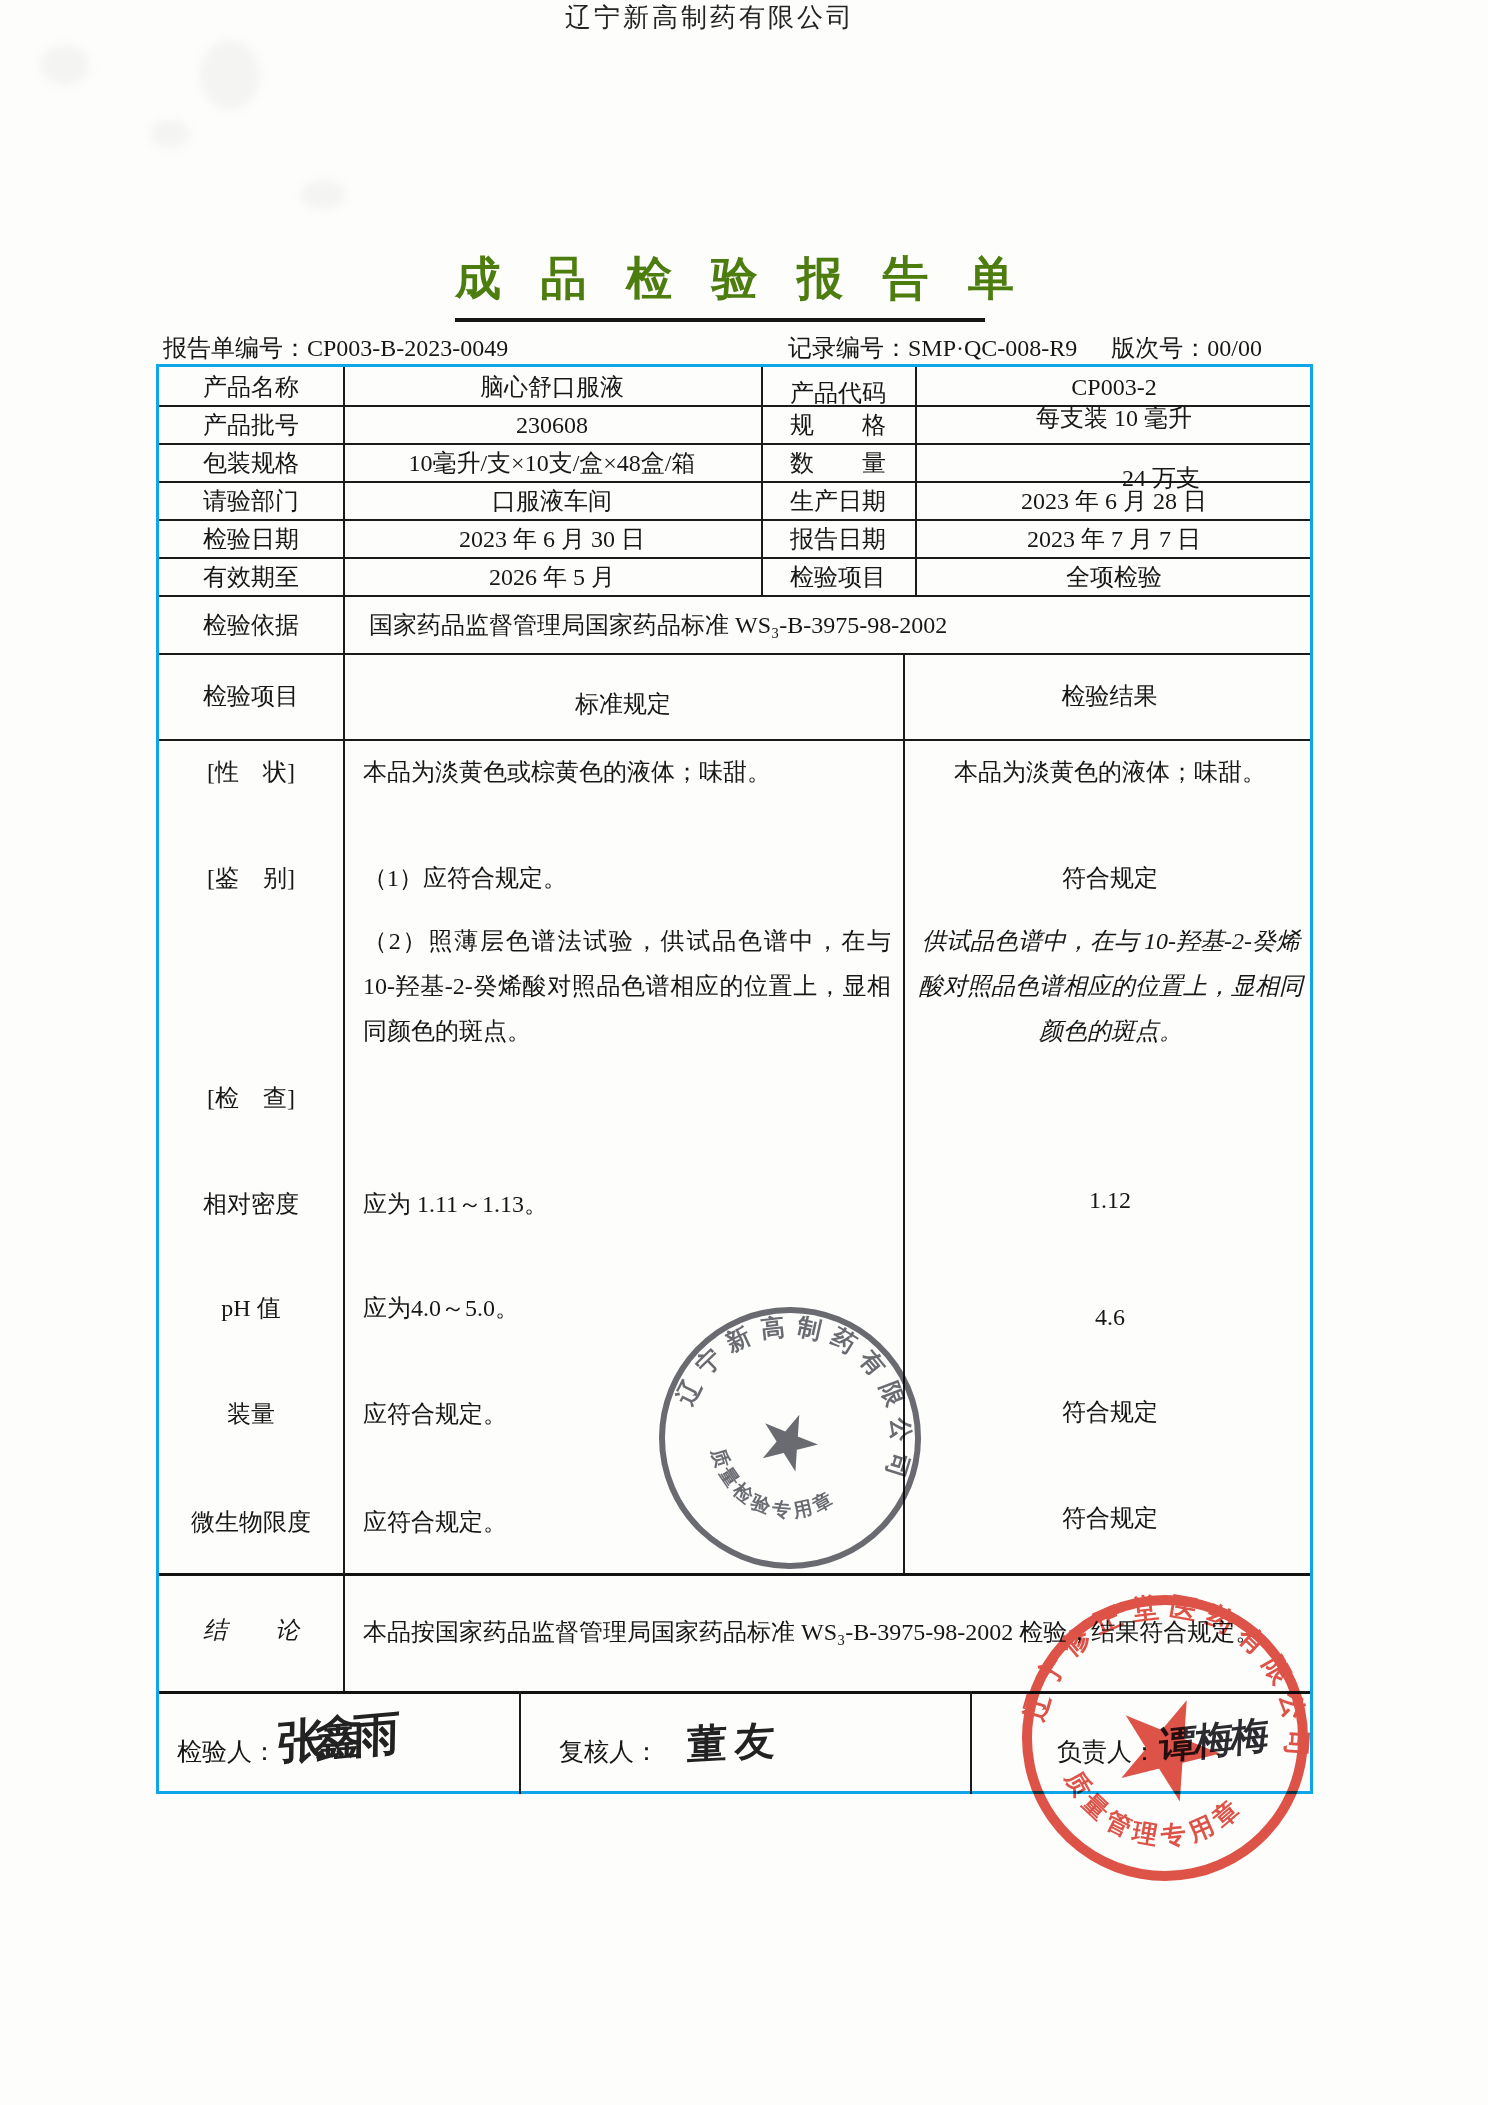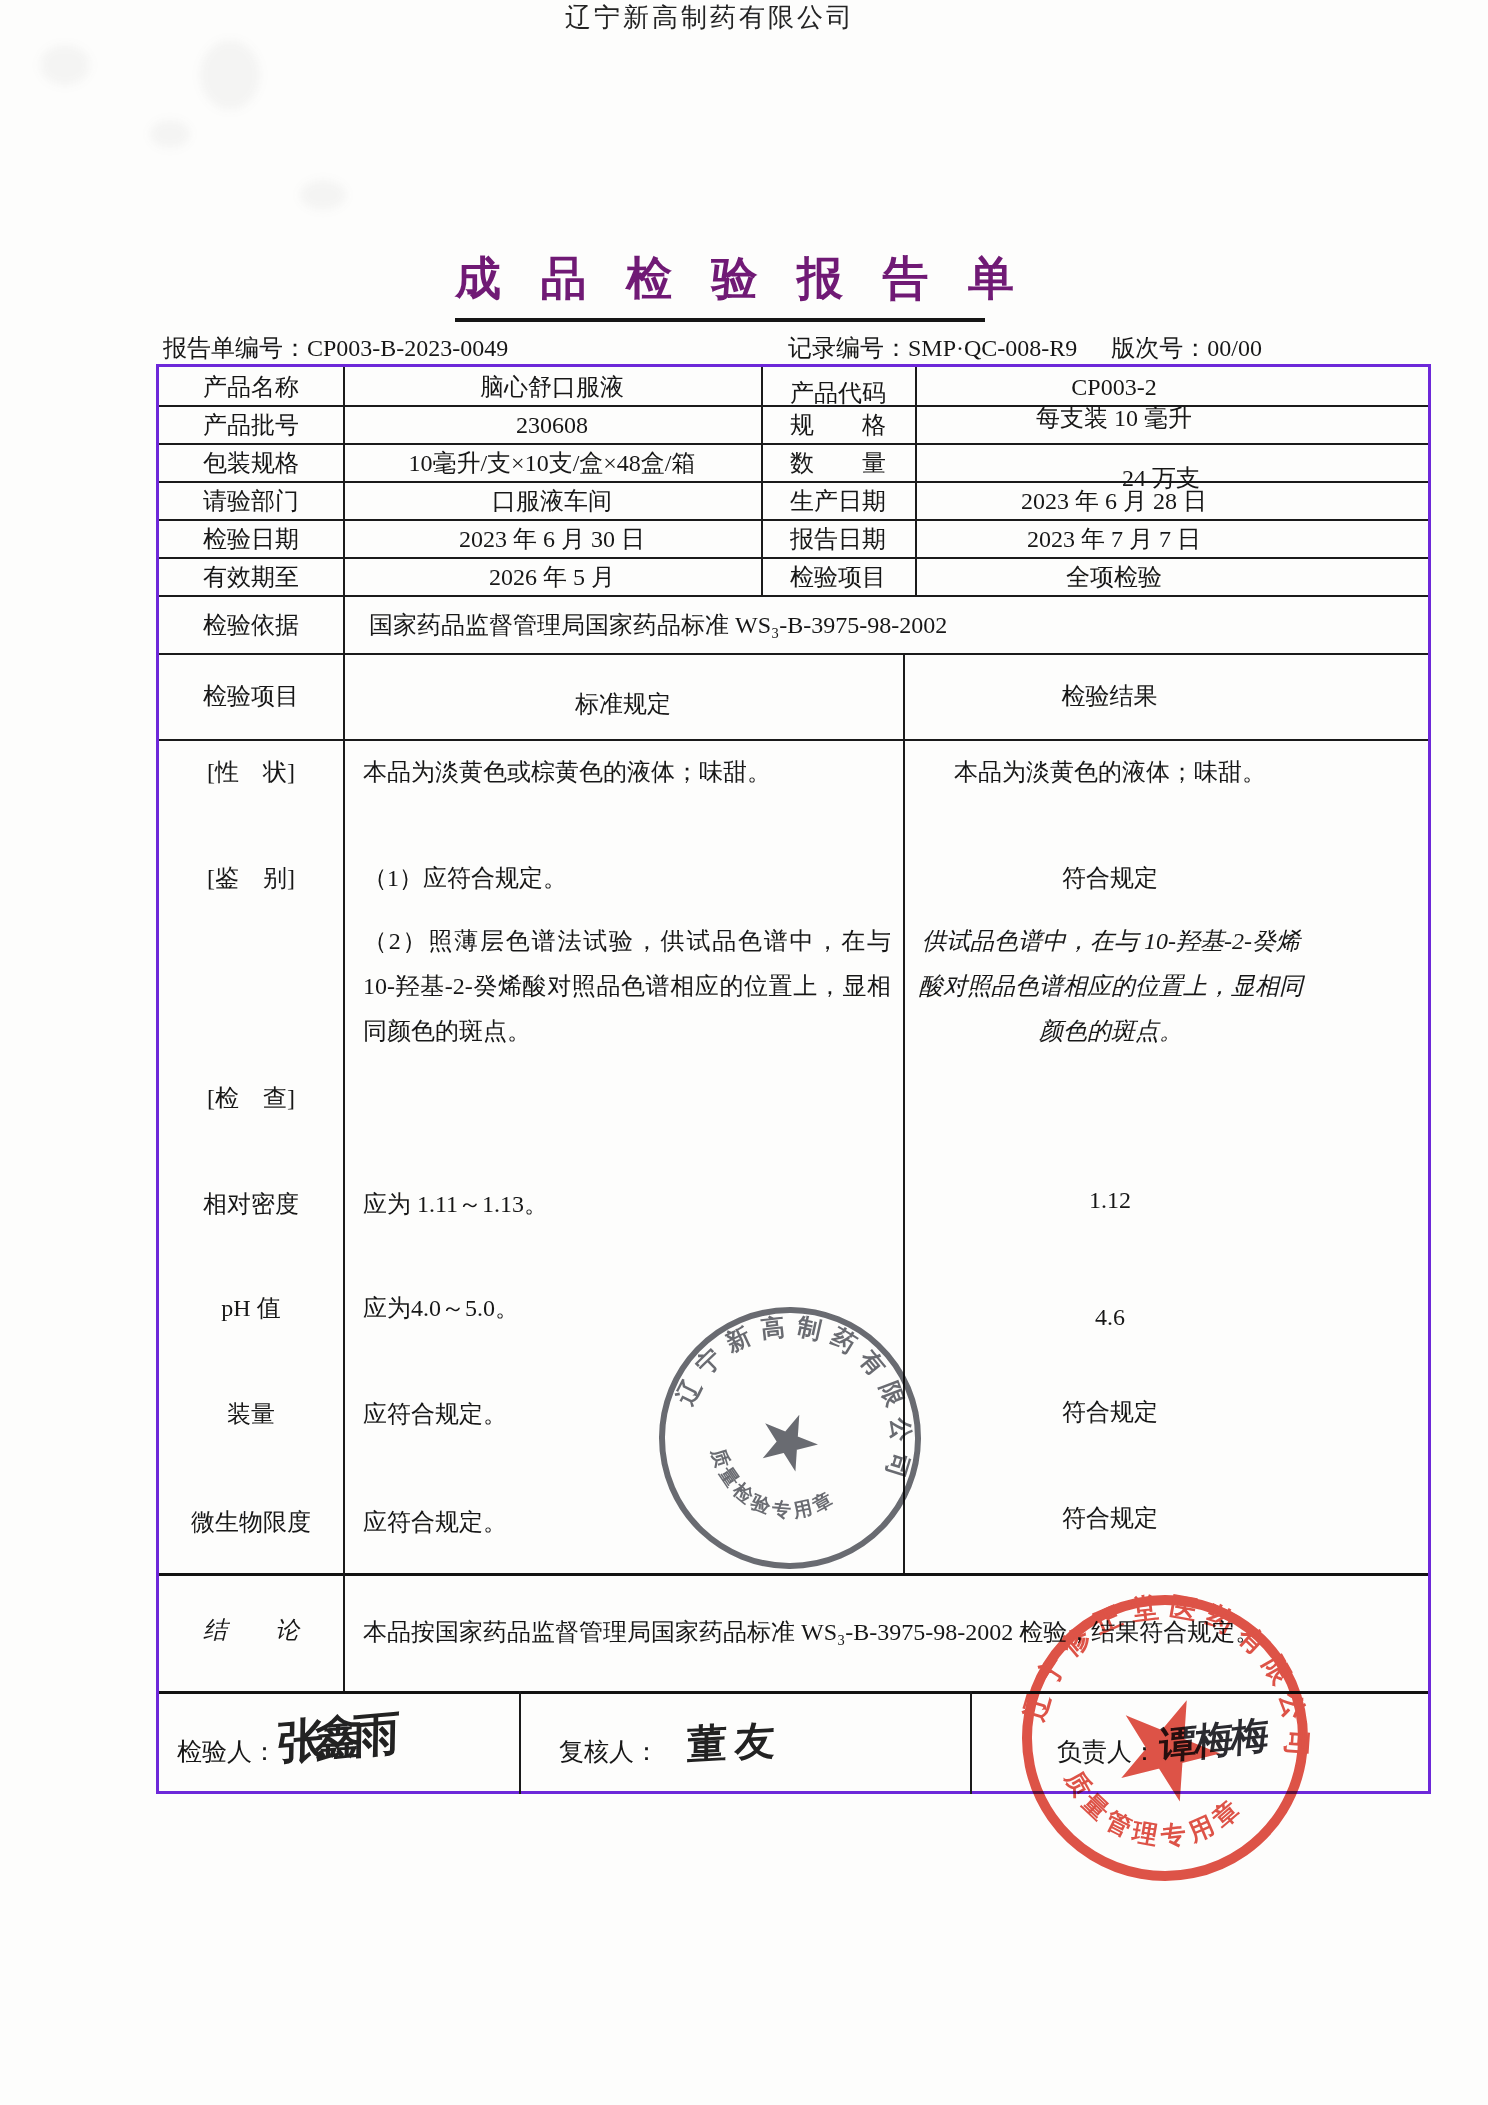--- a/index.html
+++ b/index.html
@@ -6,29 +6,29 @@
   .page{
     position:relative;width:1488px;height:2105px;background:#fdfdfc;overflow:hidden;
     font-family:"Liberation Serif","DejaVu Serif",serif;color:#1c1c1c;
   }
   
   .blob{position:absolute;background:rgba(70,70,70,0.05);border-radius:50%;filter:blur(5px);}
   
   .company{position:absolute;left:0;top:210;width:1420px;text-align:center;
     font-size:26px;letter-spacing:3px;color:#242424;}
   .title{position:absolute;left:455px;top:248px;width:530px;text-align:center;
-    font-size:46px;font-weight:bold;letter-spacing:14px;color:#701a75;
+    font-size:46px;font-weight:bold;letter-spacing:14px;color:#4d7c0f;
     border-bottom:4px solid #161616;padding-bottom:8px;white-space:nowrap;}
   .meta{position:absolute;top:332px;left:0;width:1488px;font-size:24px;color:#171717;}
   .meta .left{position:absolute;left:163px;top:0;white-space:nowrap;}
   .meta .right{position:absolute;left:788px;top:0;white-space:nowrap;}
   .meta .gap{display:inline-block;width:34px;}
   
-  .tbl{position:absolute;left:156px;top:364px;width:1275px;height:1430px;
-    border:3px solid #6d28d9;box-sizing:border-box;}
+  .tbl{position:absolute;left:156px;top:364px;width:1157px;height:1430px;
+    border:3px solid #0ea5e9;box-sizing:border-box;}
   .hline{position:absolute;left:0;width:100%;height:2px;background:#1b1b1b;}
   .hline.thick{height:3px;background:#121212;}
   .vline{position:absolute;width:2px;background:#1b1b1b;}
   
   .cell{position:absolute;font-size:24px;color:#171717;line-height:30px;white-space:nowrap;}
   .ctr{text-align:center;}
   .wrap{white-space:normal;}
   .std-par{line-height:45px;text-align:justify;}
   .res-par{line-height:45px;text-align:center;font-style:italic;}
   

